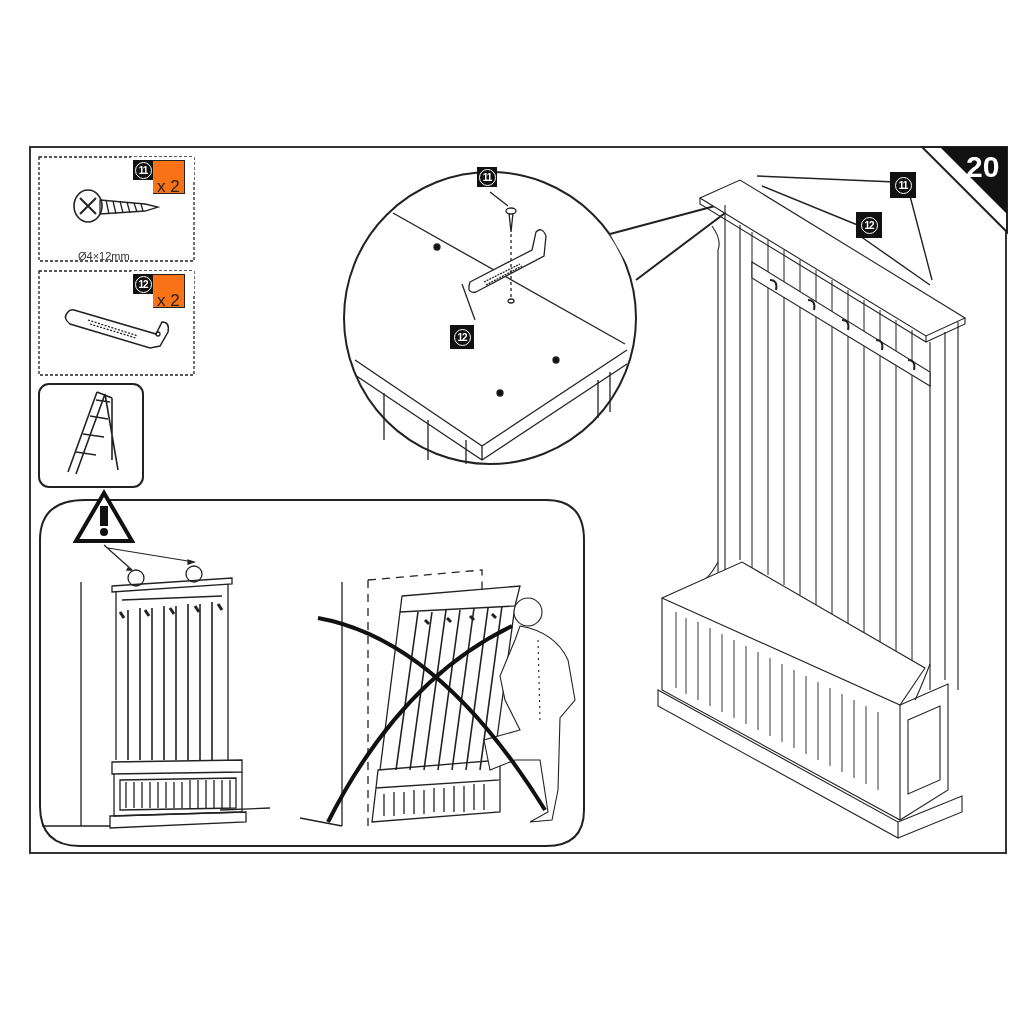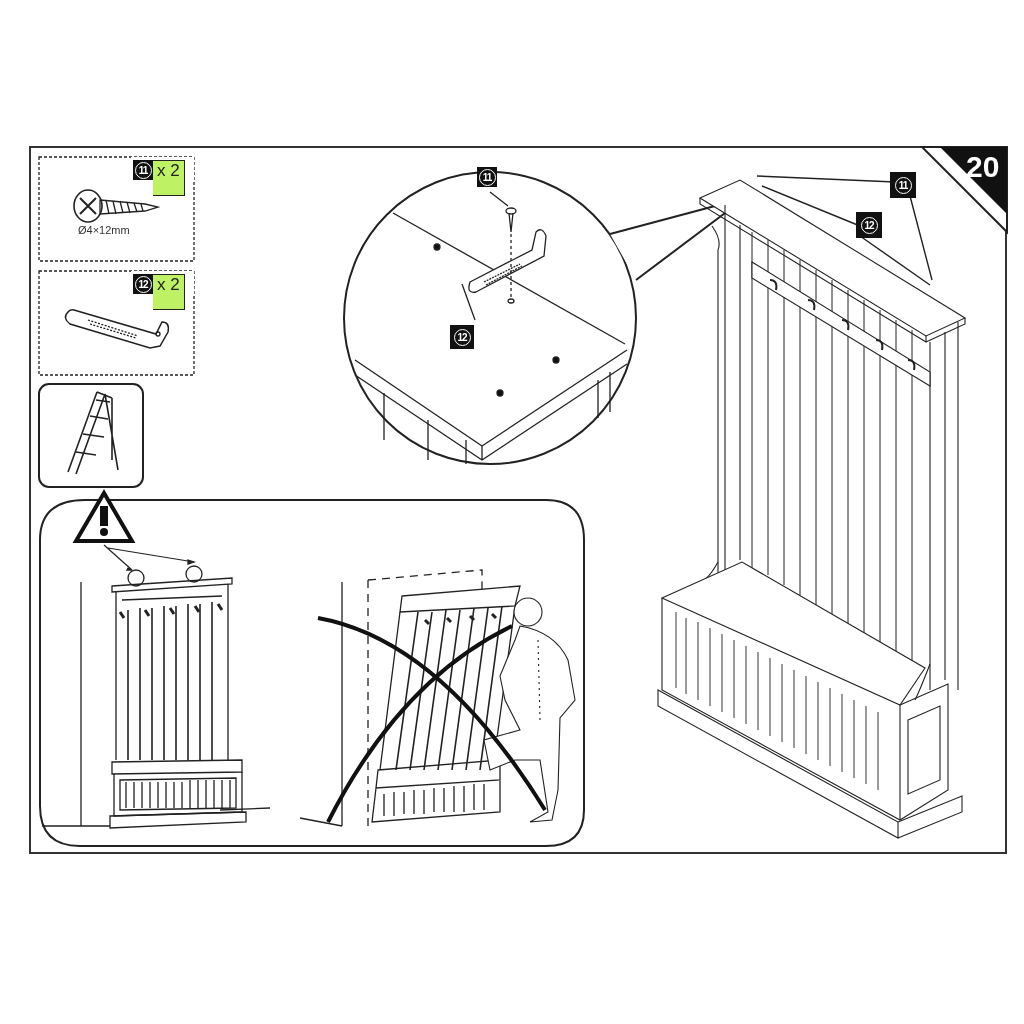--- a/index.html
+++ b/index.html
@@ -1,21 +1,21 @@
 <!DOCTYPE html>
 <html><head>
 <meta charset="utf-8">
 <style>
   html,body{margin:0;padding:0;background:#fff;}
   body{width:1024px;height:1024px;position:relative;overflow:hidden;font-family:"Liberation Sans",sans-serif;}
   .frame{position:absolute;left:29px;top:146px;width:978px;height:708px;border:2px solid #333;box-sizing:border-box;}
   svg{position:absolute;left:0;top:0;}
   .tag{position:absolute;display:flex;align-items:center;justify-content:center;background:#111;color:#fff;font-size:12px;font-weight:bold;width:20px;height:20px;box-sizing:border-box;}
   .tag span{display:inline-flex;align-items:center;justify-content:center;width:15px;height:15px;border:1.4px solid #fff;border-radius:50%;font-size:10px;letter-spacing:-1px;}
-  .qty{position:absolute;font-size:17px;color:#222;background:#bef264;border:1.5px solid #222;border-left:none;height:36px;line-height:20px;padding:0 4px;box-sizing:border-box;}
+  .qty{position:absolute;font-size:17px;color:#222;background:#f97316;border:1.5px solid #222;border-left:none;height:15px;line-height:20px;padding:16px 4px;box-sizing:border-box;}
   .dim{position:absolute;font-size:11px;color:#333;}
   .stepnum{position:absolute;right:12px;top:150px;color:#fff;font-weight:bold;font-size:30px;z-index:3;}
 </style>
 </head>
 <body>
 
 <div class="frame"></div>
 
 <svg width="1024" height="1024" viewBox="0 0 1024 1024" fill="none" stroke="#222" stroke-width="1.3">
 
@@ -136,21 +136,21 @@
     <path d="M676 612 L676 688 M686 618 L686 694 M698 622 L698 700 M710 628 L710 706 M722 634 L722 712 M734 640 L734 718 M746 646 L746 724 M758 652 L758 730 M770 658 L770 736 M782 664 L782 742 M794 670 L794 748 M806 676 L806 754 M818 682 L818 760 M830 688 L830 766 M842 694 L842 772 M854 700 L854 778 M866 706 L866 784 M878 712 L878 790" stroke-width="0.9"></path>
     <path d="M908 720 L940 706 L940 780 L908 794 Z"></path>
     <path d="M658 690 L898 822 L898 838 L658 706 Z M898 822 L962 796 L962 812 L898 838"></path>
   </g>
 </svg>
 
 <div class="tag" style="left:133px;top:160px;">
     <span>11</span>
   </div>
 <div class="qty" style="left:153px;top:160px;">x 2</div>
-<div class="dim" style="left:78px;top:224px;">Ø4×12mm</div>
+<div class="dim" style="left:78px;top:250px;">Ø4×12mm</div>
 
 <div class="tag" style="left:133px;top:274px;">
     <span>12</span>
   </div>
 <div class="qty" style="left:153px;top:274px;">x 2</div>
 
 <div class="tag" style="left:477px;top:167px;">
     <span>11</span>
   </div>
 <div class="tag" style="left:450px;top:325px;width:24px;height:24px;">

